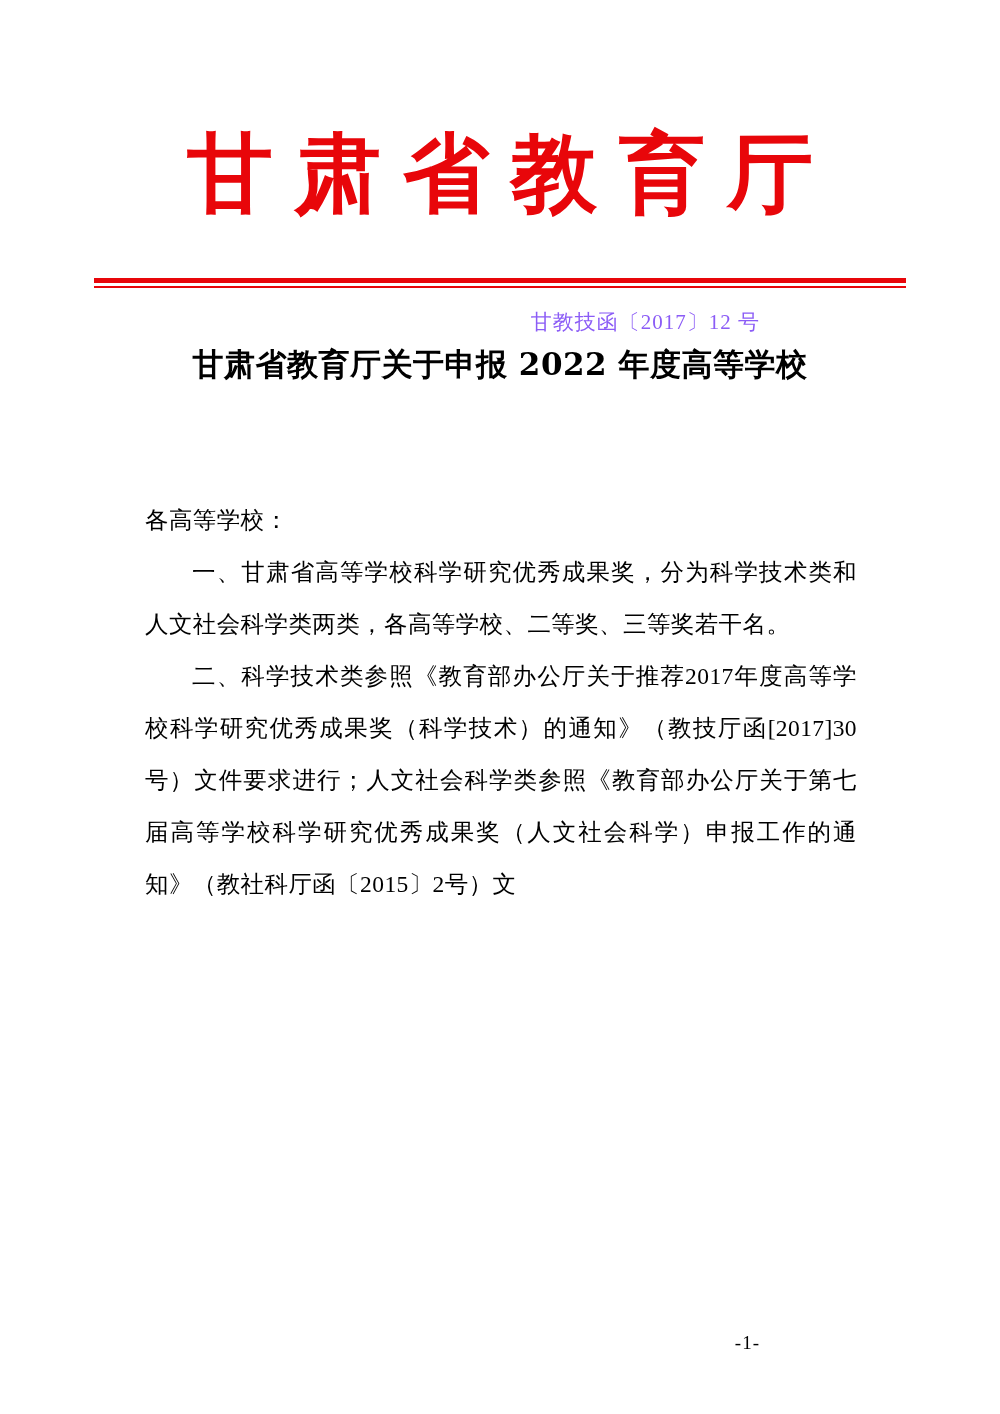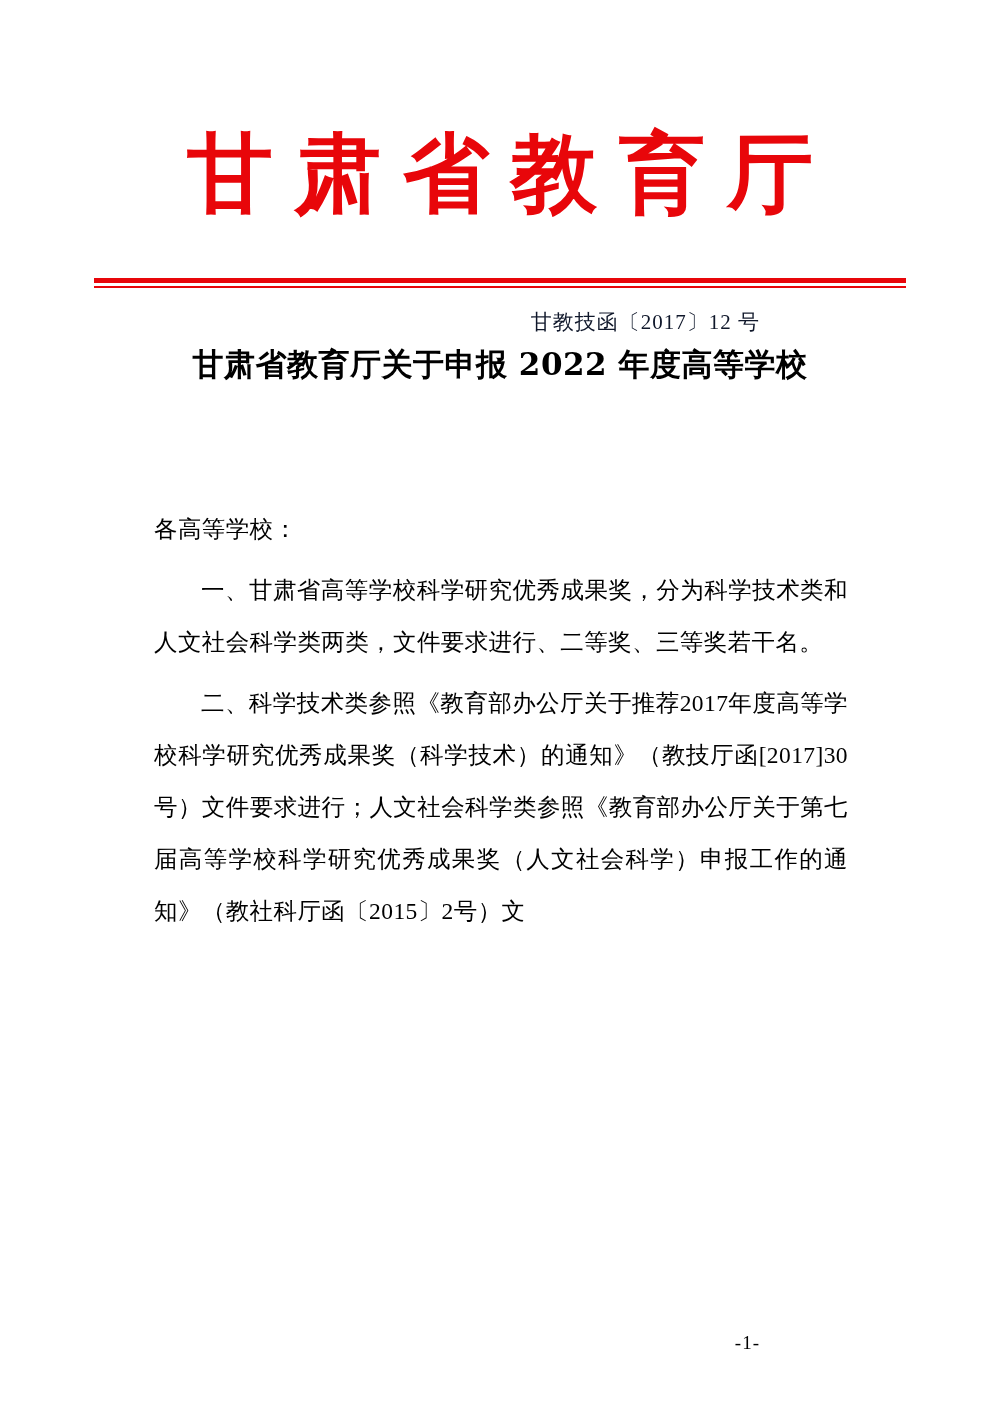--- a/index.html
+++ b/index.html
@@ -61,21 +61,21 @@
     margin-top: 3px;
   }
 
   
   .doc-number {
     position: absolute;
     right: 96px;
     top: 308px;
     font-size: 21px;
     letter-spacing: 1px;
-    color: #0f172a;
+    color: #8b5cf6;
     white-space: nowrap;
   }
 
   
   .doc-title {
     position: absolute;
     left: 110px;
     top: 342px;
     width: 780px;
     text-align: center;
@@ -92,21 +92,21 @@
     left: 145px;
     top: 494px;
     width: 712px;
     font-size: 23.5px;
     line-height: 52px;
     letter-spacing: 0.4px;
     text-align: justify;
     text-justify: inter-ideograph;
   }
   .body-text p {
-    margin: 9px;
+    margin: 0;
   }
   .indent2 {
     text-indent: 2em;
   }
 
   
   .page-number {
     position: absolute;
     right: 96px;
     top: 1332px;
@@ -129,19 +129,19 @@
   </div>
 
   <div class="doc-number">甘教技函〔2017〕12 号</div>
 
   <div class="doc-title">
     <div>甘肃省教育厅关于申报 2022 年度高等学校</div>
   </div>
 
   <div class="body-text">
     <p>各高等学校：</p>
-    <p class="indent2">一、甘肃省高等学校科学研究优秀成果奖，分为科学技术类和人文社会科学类两类，文件要求进行、二等奖、三等奖若干名。</p>
+    <p class="indent2">一、甘肃省高等学校科学研究优秀成果奖，分为科学技术类和人文社会科学类两类，各高等学校、二等奖、三等奖若干名。</p>
     <p class="indent2">二、科学技术类参照《教育部办公厅关于推荐2017年度高等学校科学研究优秀成果奖（科学技术）的通知》（教技厅函[2017]30号）文件要求进行；人文社会科学类参照《教育部办公厅关于第七届高等学校科学研究优秀成果奖（人文社会科学）申报工作的通知》（教社科厅函〔2015〕2号）文</p>
   </div>
 
   <div class="page-number">-1-</div>
 
 </div>
 
 </body></html>

